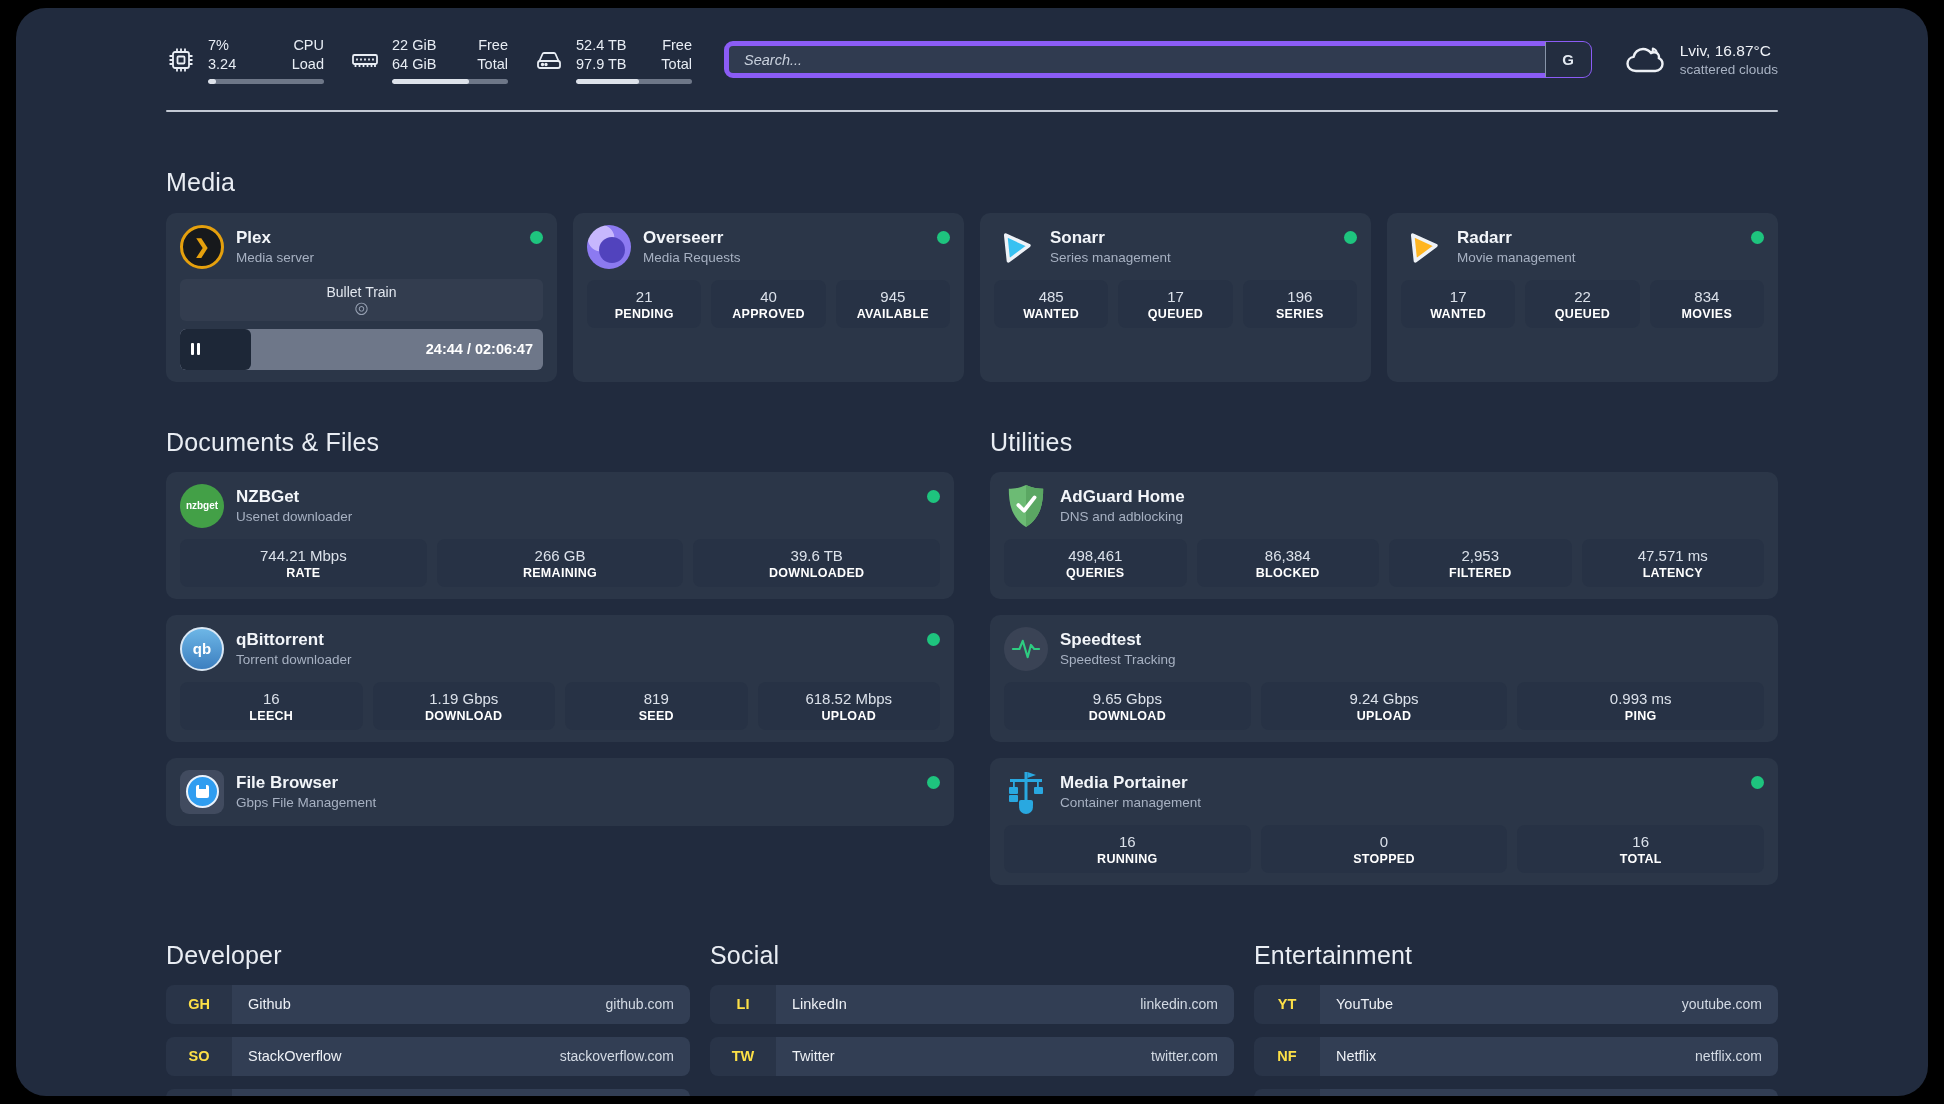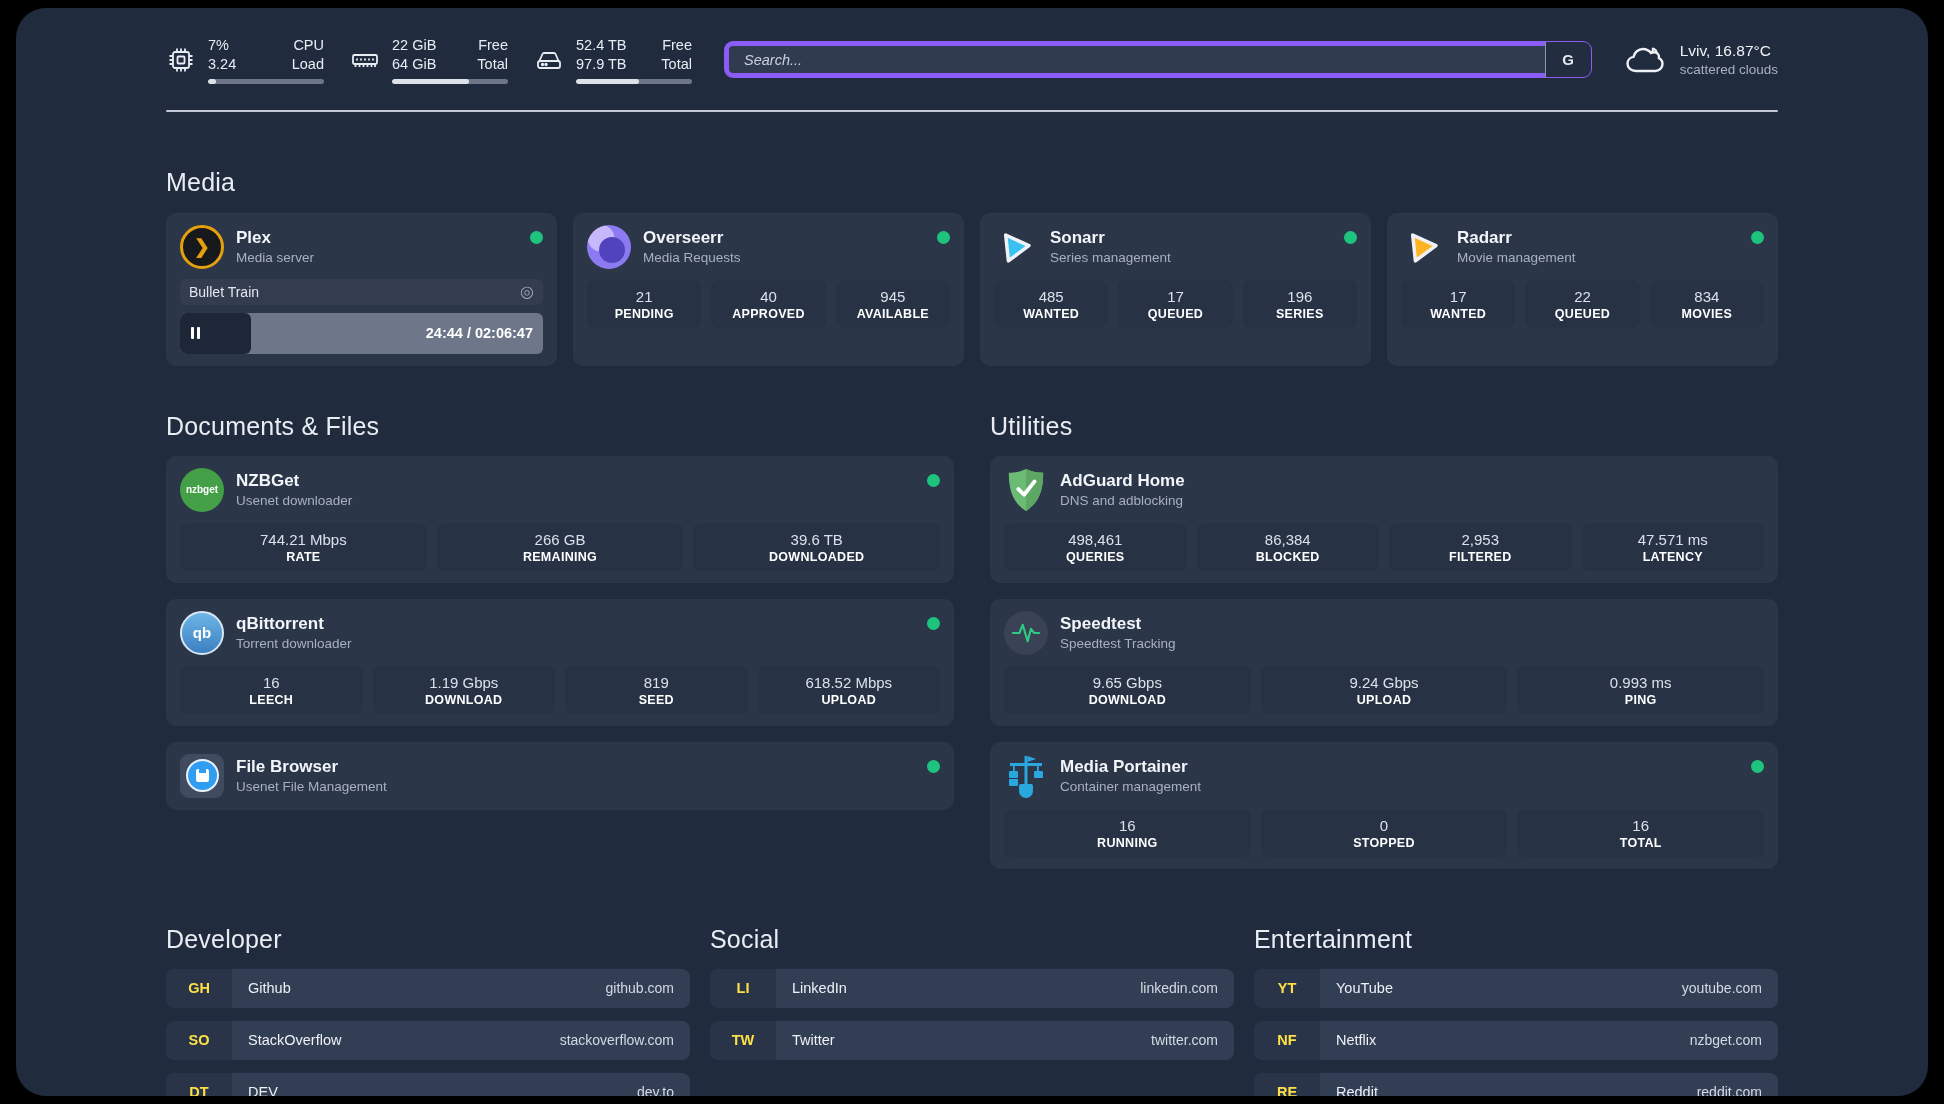--- a/index.html
+++ b/index.html
@@ -71,21 +71,21 @@
   .icon-fb { width:44px; height:44px; border-radius:9px; background:#414b5f; display:flex; align-items:center; justify-content:center; }
   .icon-fb .fb-circle { width:33px; height:33px; border-radius:50%; background:#2f9df0; border:2.5px solid #eaf2fb;
     display:flex; align-items:center; justify-content:center; }
   .icon-fb .fb-disk { width:13px; height:13px; background:#fff; border-radius:2px; position:relative; }
   .icon-fb .fb-disk::after { content:""; position:absolute; left:3px; top:0; width:7px; height:4px; background:#2f9df0; }
   .icon-speedtest { width:44px; height:44px; border-radius:50%; background:#3a4355;
     display:flex; align-items:center; justify-content:center; }
 
   
   .np-title-row { display:flex; justify-content:space-between; align-items:center;
-    background:rgba(255,255,255,0.04); border-radius:6px; padding:5px 9px; margin-top:10px; }
+    background:rgba(255,255,255,0.04); border-radius:6px; padding:5px 9px; margin-top:10px;flex-direction:column; }
   .np-title { font-size:14px; color:#e2e7ef; }
   .np-disc { color:#97a1b3; font-size:16px; line-height:1; cursor:pointer; }
   .np-bar { position:relative; height:41px; border-radius:6px; background:#6e7789; margin-top:8px;
     display:flex; align-items:center; overflow:hidden; }
   .np-fill { position:absolute; left:0; top:0; bottom:0; background:#1d2737; border-radius:6px; }
   .np-pause { position:relative; display:inline-flex; gap:3px; margin-left:11px; cursor:pointer; }
   .np-pause i { display:block; width:3px; height:12px; background:#fff; border-radius:1px; }
   .np-time { position:relative; margin-left:auto; margin-right:10px; color:#fff; font-weight:600; font-size:14.5px; }
 
   
@@ -379,21 +379,21 @@
 
           <div class="card">
             <div class="card-head">
               <div class="appicon icon-fb">
                 <span class="fb-circle">
                     <span class="fb-disk"></span>
                   </span>
               </div>
               <div>
                 <div class="app-name">File Browser</div>
-                <div class="app-desc">Usenet File Management</div>
+                <div class="app-desc">Gbps File Management</div>
               </div>
             </div>
             <div class="dot"></div>
           </div>
         </div>
       </div>
 
       <div>
         <div class="sec-title">Utilities</div>
         <div class="col-list">
@@ -557,21 +557,21 @@
             <div class="bm-abbr">YT</div>
             <div class="bm-pill">
               <span class="bm-name">YouTube</span>
               <span class="bm-url">youtube.com</span>
             </div>
           </div>
           <div class="bm-row">
             <div class="bm-abbr">NF</div>
             <div class="bm-pill">
               <span class="bm-name">Netflix</span>
-              <span class="bm-url">nzbget.com</span>
+              <span class="bm-url">netflix.com</span>
             </div>
           </div>
           <div class="bm-row">
             <div class="bm-abbr">RE</div>
             <div class="bm-pill">
               <span class="bm-name">Reddit</span>
               <span class="bm-url">reddit.com</span>
             </div>
           </div>
         </div>

